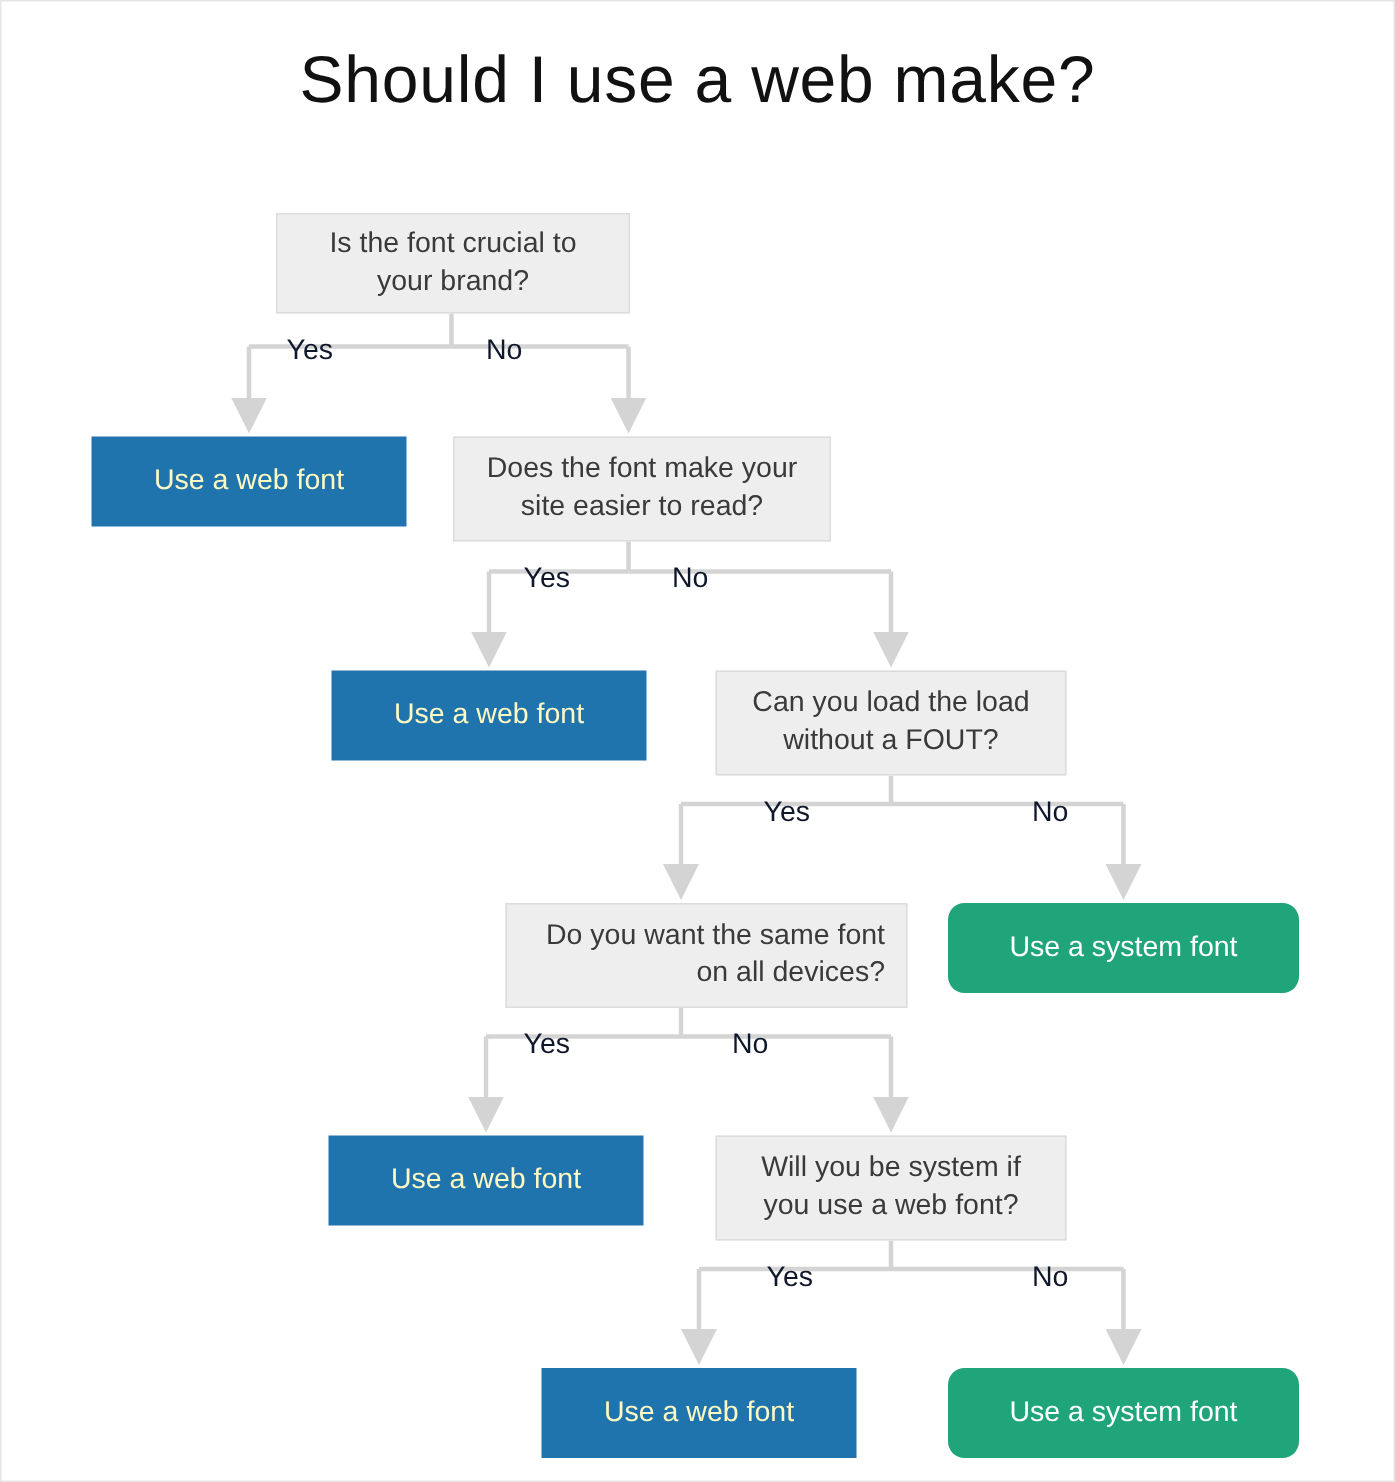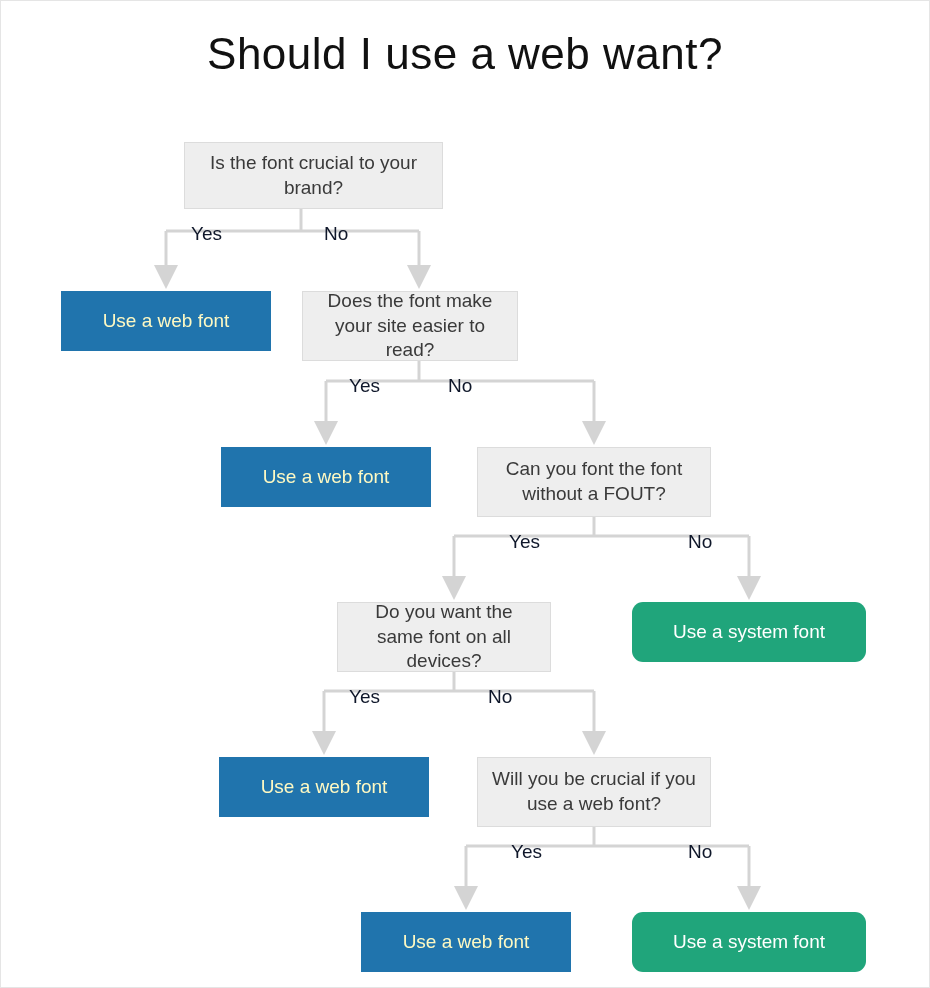--- a/index.html
+++ b/index.html
@@ -76,21 +76,21 @@
   svg.arrows path, svg.arrows line {
     stroke: var(--arrow);
     stroke-width: 3;
     fill: none;
   }
 </style>
 </head>
 <body>
 
 <div id="stage">
-  <div id="title">Should I use a web want?</div>
+  <div id="title">Should I use a web make?</div>
 
   <svg class="arrows" viewBox="0 0 930 988">
     <defs>
       <marker id="ah" markerWidth="8" markerHeight="8" refX="6" refY="4" orient="auto">
         <path d="M0,0 L8,4 L0,8 Z" style="fill:#d4d4d4;stroke:none"></path>
       </marker>
     </defs>
 
     <line x1="300" y1="208" x2="300" y2="230"></line>
     <path d="M300,230 H165"></path>
@@ -116,44 +116,44 @@
     <path d="M453,690 H593"></path>
     <line x1="593" y1="690" x2="593" y2="748" marker-end="url(#ah)"></line>
 
     <line x1="593" y1="826" x2="593" y2="845"></line>
     <path d="M593,845 H465"></path>
     <line x1="465" y1="845" x2="465" y2="903" marker-end="url(#ah)"></line>
     <path d="M593,845 H748"></path>
     <line x1="748" y1="845" x2="748" y2="903" marker-end="url(#ah)"></line>
   </svg>
 
-  <div class="box question" style="left:183px; top:141px; width:259px; height:67px;">Is the font crucial to your brand?</div>
+  <div class="box question" style="left:183px; top:141px; width:236px; height:67px;">Is the font crucial to your brand?</div>
   <span class="edge-label" style="left:190px; top:222px;">Yes</span>
   <span class="edge-label" style="left:323px; top:222px;">No</span>
 
   <div class="box terminal-blue" style="left:60px; top:290px; width:210px;">Use a web font</div>
 
-  <div class="box question" style="left:301px; top:290px; width:216px; height:70px;">Does the font make your site easier to read?</div>
+  <div class="box question" style="left:301px; top:290px; width:252px; height:70px;">Does the font make your site easier to read?</div>
   <span class="edge-label" style="left:348px; top:374px;">Yes</span>
   <span class="edge-label" style="left:447px; top:374px;">No</span>
 
   <div class="box terminal-blue" style="left:220px; top:446px; width:210px;">Use a web font</div>
 
-  <div class="box question" style="left:476px; top:446px; width:234px; height:70px;">Can you font the font without a FOUT?</div>
+  <div class="box question" style="left:476px; top:446px; width:234px; height:70px;">Can you load the load without a FOUT?</div>
   <span class="edge-label" style="left:508px; top:530px;">Yes</span>
   <span class="edge-label" style="left:687px; top:530px;">No</span>
 
-  <div class="box question" style="left:336px; top:601px; width:214px; height:70px;">Do you want the same font on all devices?</div>
+  <div class="box question" style="left:336px; top:601px; width:268px; height:70px;text-align:right;">Do you want the same font on all devices?</div>
 
   <div class="box terminal-green" style="left:631px; top:601px; width:234px;">Use a system font</div>
   <span class="edge-label" style="left:348px; top:685px;">Yes</span>
   <span class="edge-label" style="left:487px; top:685px;">No</span>
 
   <div class="box terminal-blue" style="left:218px; top:756px; width:210px;">Use a web font</div>
 
-  <div class="box question" style="left:476px; top:756px; width:234px; height:70px;">Will you be crucial if you use a web font?</div>
+  <div class="box question" style="left:476px; top:756px; width:234px; height:70px;">Will you be system if you use a web font?</div>
   <span class="edge-label" style="left:510px; top:840px;">Yes</span>
   <span class="edge-label" style="left:687px; top:840px;">No</span>
 
   <div class="box terminal-blue" style="left:360px; top:911px; width:210px;">Use a web font</div>
 
   <div class="box terminal-green" style="left:631px; top:911px; width:234px;">Use a system font</div>
 </div>
 
 </body></html>

